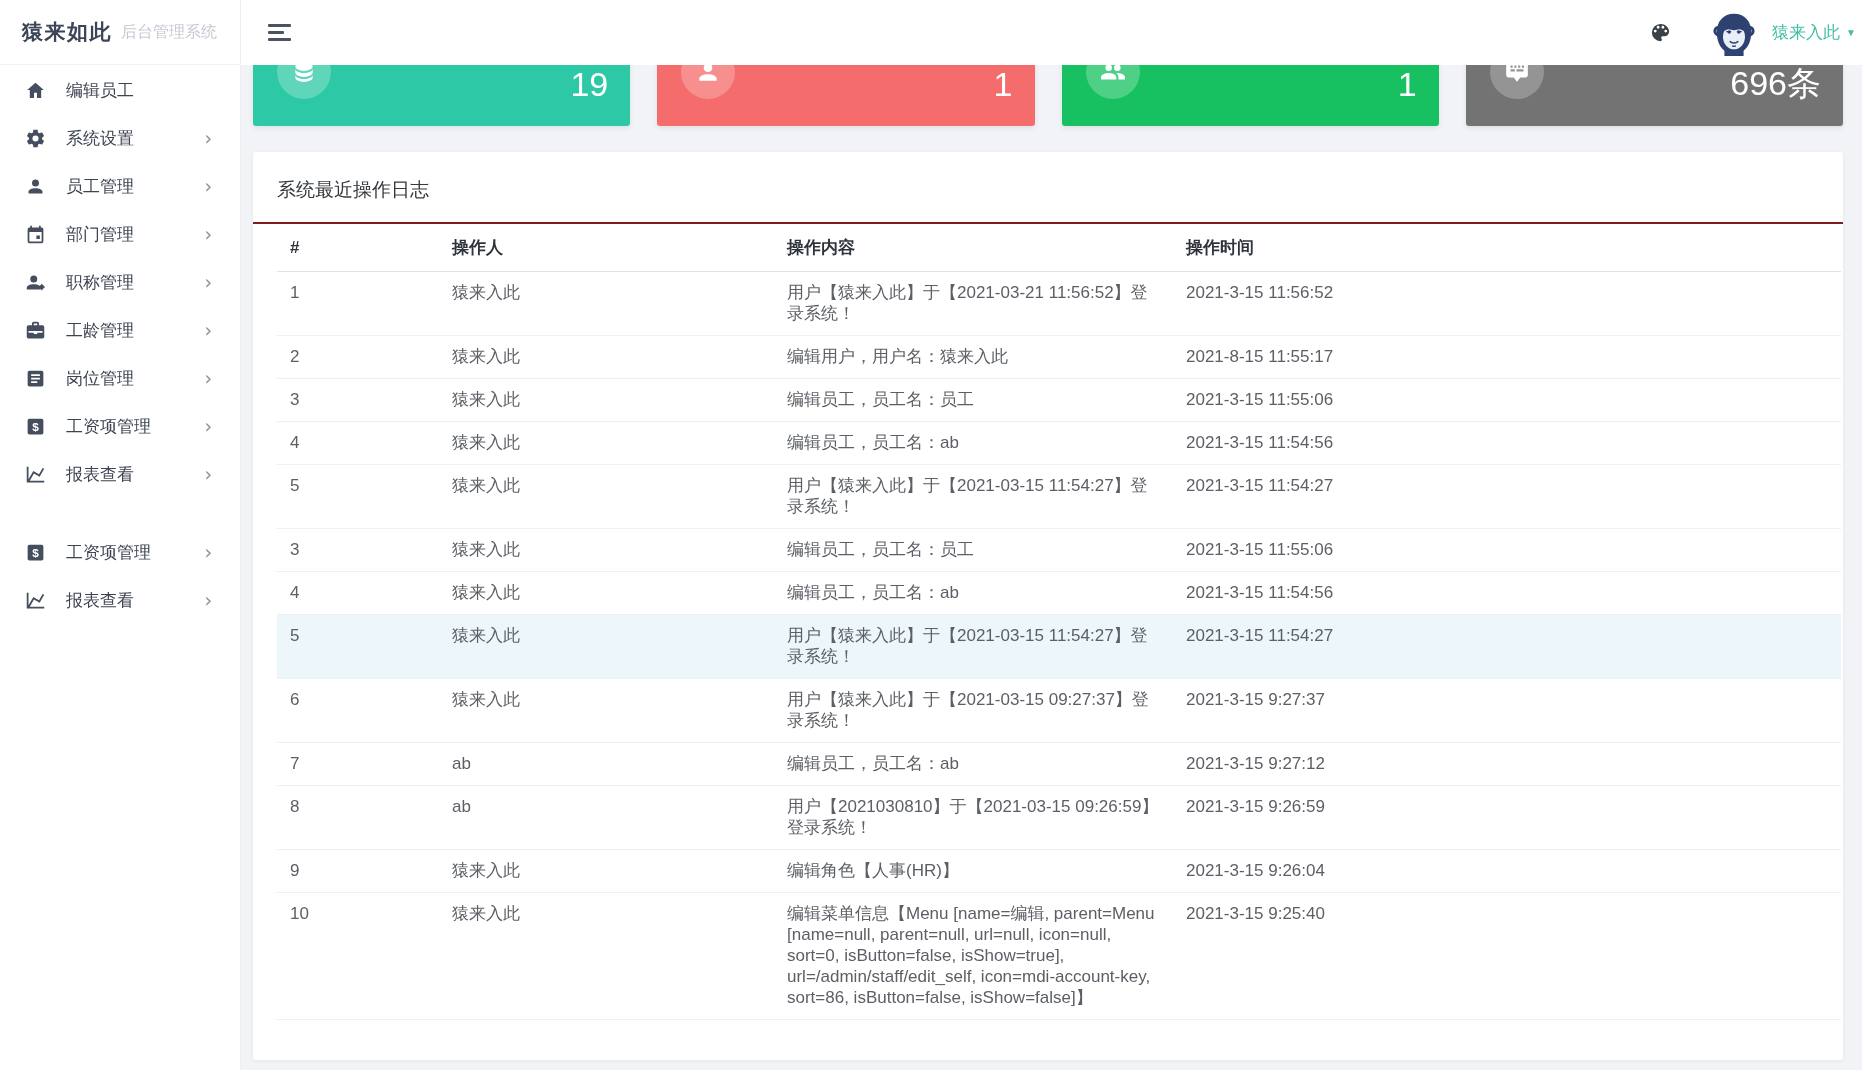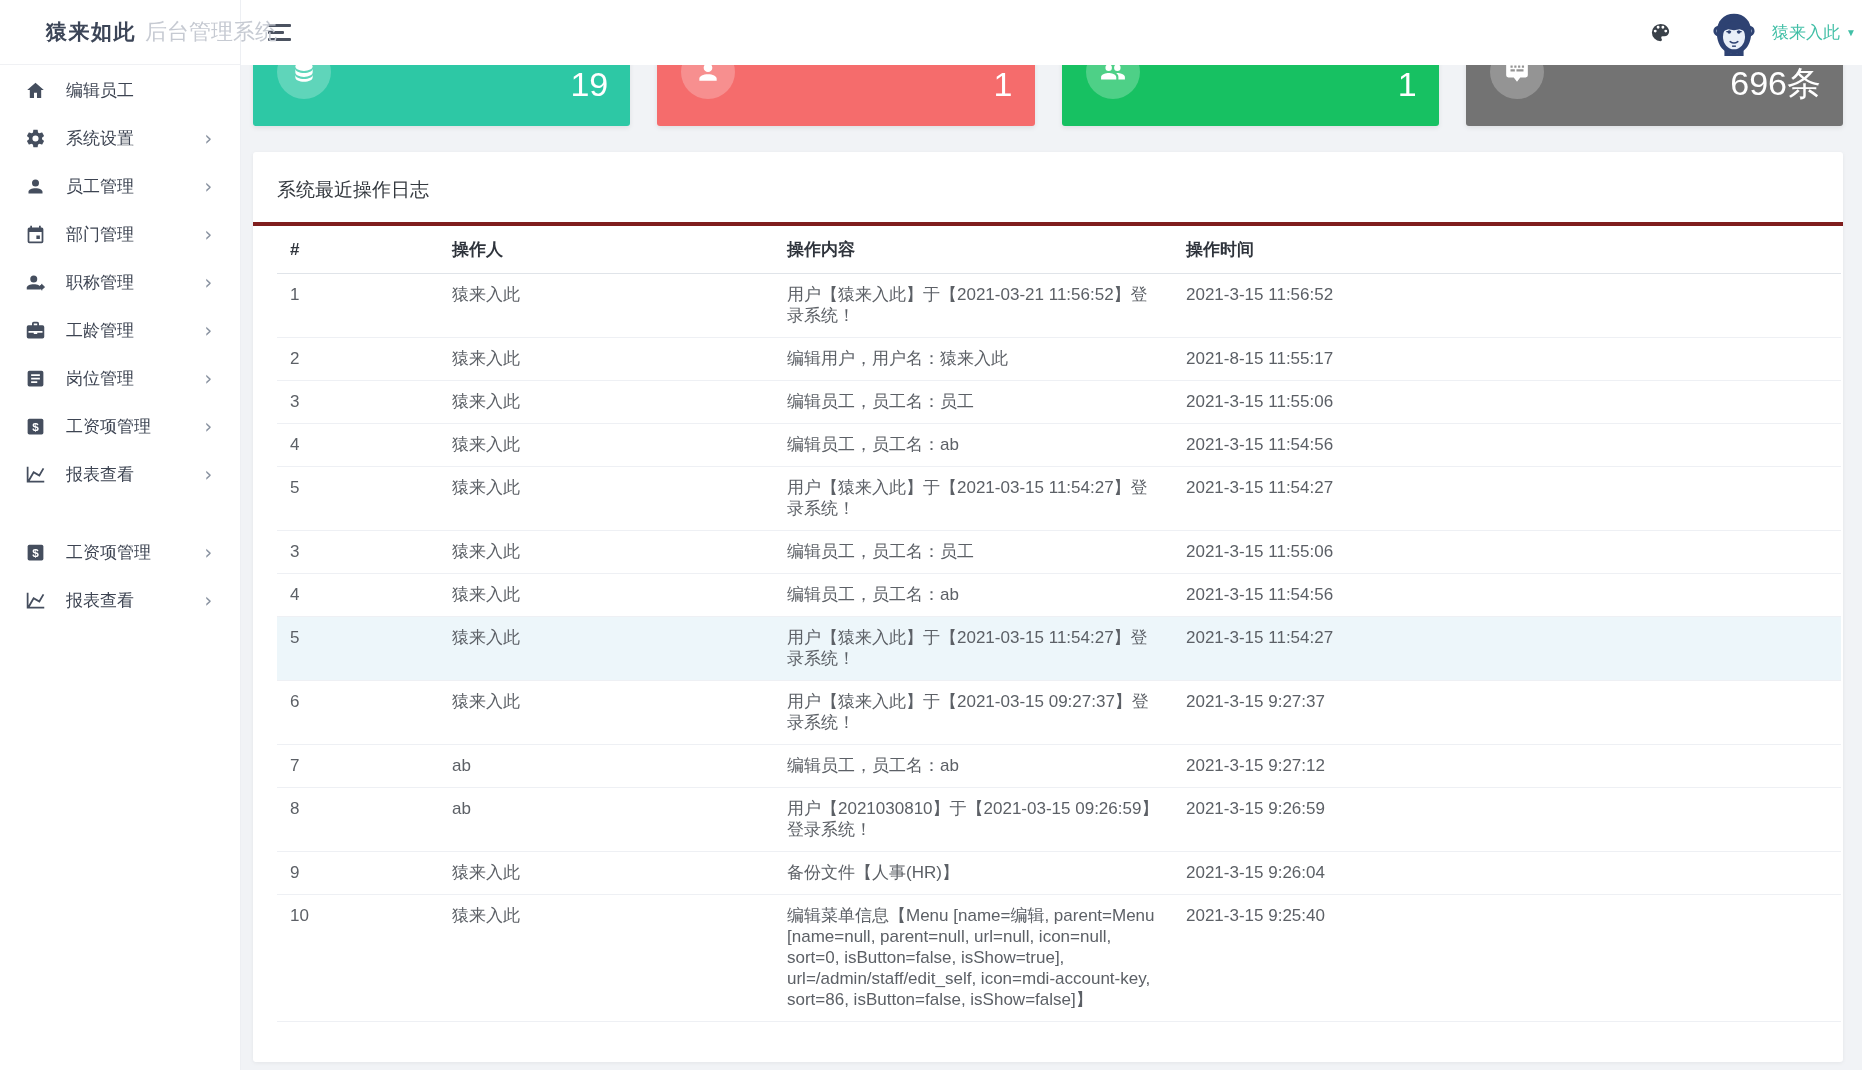--- a/index.html
+++ b/index.html
@@ -10,22 +10,22 @@
   }
   
   .sidebar {
     position:fixed; left:0; top:0; width:241px; height:1070px;
     background:#ffffff; border-right:1px solid #edeff3; z-index:3;
   }
   .logo {
     height:65px; display:flex; align-items:center; padding-left:22px;
     border-bottom:1px solid #f0f1f4; white-space:nowrap;
   }
-  .logo-bold { font-weight:bold; font-size:21px; color:#3c4557; letter-spacing:1.5px;margin-left:24px; }
-  .logo-light { font-size:22px; color:#c6cad2; margin-left:9px; }
+  .logo-bold { font-weight:bold; font-size:21px; color:#3c4557; letter-spacing:1.5px; }
+  .logo-light { font-size:16px; color:#c6cad2; margin-left:9px; }
   .menu { padding-top:1px; }
   .menu-gap { height:30px; }
   .menu-item {
     height:48px; display:flex; align-items:center;
     padding:0 28px 0 24px; font-size:17px; color:#3d4452; cursor:pointer;
   }
   .mi-icon { width:22px; height:22px; margin-right:20px; flex:0 0 auto; display:flex; align-items:center; justify-content:center; }
   .mi-icon svg { width:21px; height:21px; fill:#454e5e; }
   .mi-label { flex:1 1 auto; }
   .chev { color:#8a93a1; font-size:19px; line-height:1; font-family:"DejaVu Sans",sans-serif; }
@@ -64,21 +64,21 @@
   }
   .card-iconwrap svg { width:26px; height:26px; fill:#ffffff; }
   .card-meta { margin-left:auto; text-align:right; }
   .card-label { font-size:15px; letter-spacing:.5px; }
   .card-value { font-size:34px; margin-top:5px; }
   
   .panel {
     margin-top:26px; background:#ffffff; border-radius:3px;
     box-shadow:0 1px 4px rgba(0,0,0,.06); min-height:805px; padding-bottom:40px;
   }
-  .panel-title { padding:25px 24px 19px 24px; font-size:19px; color:#34393f; border-bottom:4px solid #7f1d1d; }
+  .panel-title { padding:25px 24px 19px 24px; font-size:19px; color:#34393f; border-bottom:2px solid #7f1d1d; }
   .table-wrap { padding:0 2px 0 24px; }
   table.log { width:100%; border-collapse:collapse; table-layout:fixed; }
   table.log th {
     text-align:left; font-weight:bold; color:#2f343c; font-size:17px;
     padding:12px 10px 12px 13px; border-bottom:1px solid #e0e4e9;
   }
   table.log td {
     font-size:17px; color:#5c6066; line-height:21px; vertical-align:top;
     padding:10px 10px 11px 13px; border-bottom:1px solid #eef0f4;
     word-wrap:break-word;
@@ -387,21 +387,21 @@
           </tr>
           <tr>
             <td>8</td>
             <td>ab</td>
             <td>用户【2021030810】于【2021-03-15 09:26:59】登录系统！</td>
             <td>2021-3-15 9:26:59</td>
           </tr>
           <tr>
             <td>9</td>
             <td>猿来入此</td>
-            <td>备份文件【人事(HR)】</td>
+            <td>编辑角色【人事(HR)】</td>
             <td>2021-3-15 9:26:04</td>
           </tr>
           <tr>
             <td>10</td>
             <td>猿来入此</td>
             <td>编辑菜单信息【Menu [name=编辑, parent=Menu [name=null, parent=null, url=null, icon=null, sort=0, isButton=false, isShow=true], url=/admin/staff/edit_self, icon=mdi-account-key, sort=86, isButton=false, isShow=false]】</td>
             <td>2021-3-15 9:25:40</td>
           </tr>
         </tbody>
       </table>

